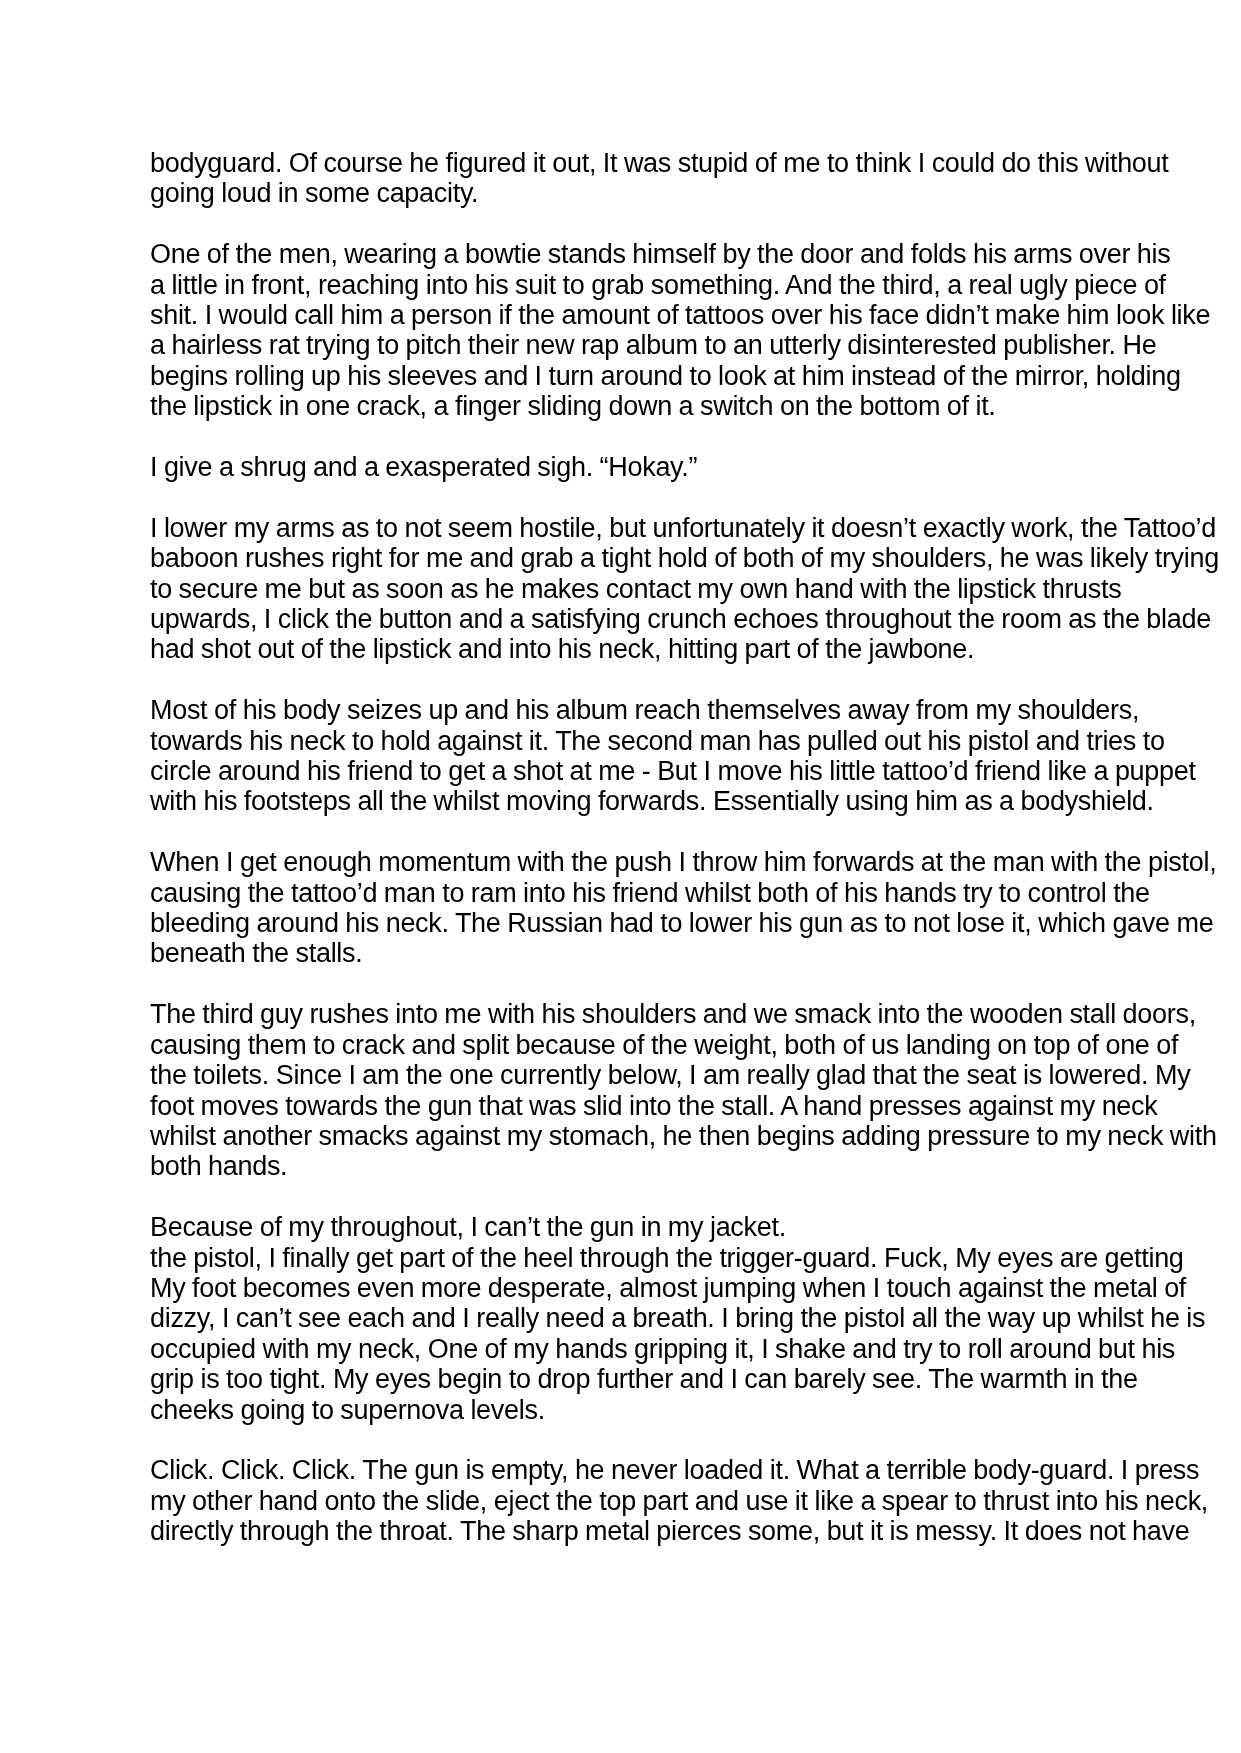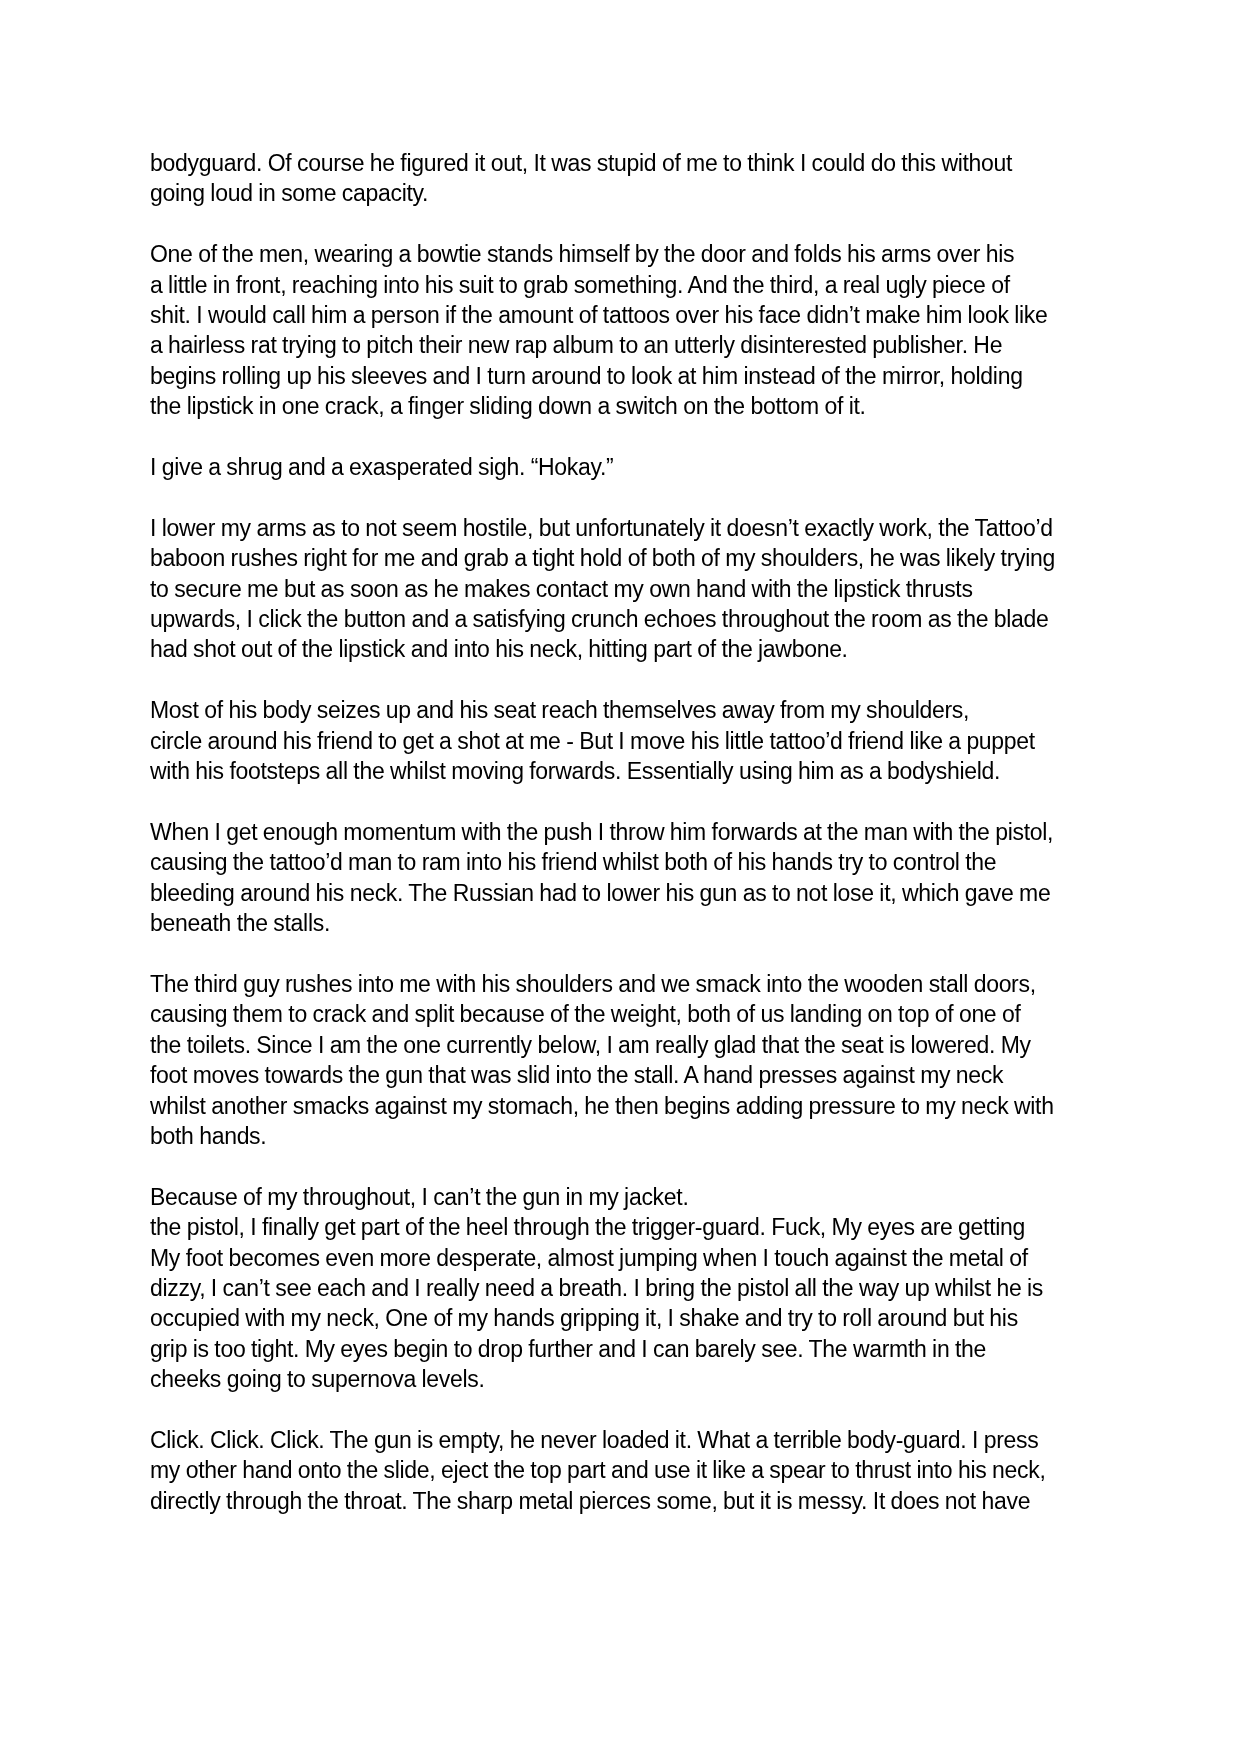--- a/index.html
+++ b/index.html
@@ -12,21 +12,21 @@
       height: 1753px;
       position: relative;
       overflow: hidden;
     }
     .page {
       position: absolute;
       left: 150px;
       top: 148px;
       width: 950px;
       font-family: "Liberation Sans", sans-serif;
-      font-size: 23px;
+      font-size: 27px;
       line-height: 30.4px;
       color: #000000;
       letter-spacing: -0.3px;
       word-spacing: -0.5px;
     }
     .para {
       margin: 0 0 30.4px 0;
       white-space: normal;
     }
     .para.tight {
@@ -57,21 +57,22 @@
     <span class="line">I give a shrug and a exasperated sigh. “Hokay.”</span>
   </p>
   <p class="para">
     <span class="line">I lower my arms as to not seem hostile, but unfortunately it doesn’t exactly work, the Tattoo’d</span>
     <span class="line">baboon rushes right for me and grab a tight hold of both of my shoulders, he was likely trying</span>
     <span class="line">to secure me but as soon as he makes contact my own hand with the lipstick thrusts</span>
     <span class="line">upwards, I click the button and a satisfying crunch echoes throughout the room as the blade</span>
     <span class="line">had shot out of the lipstick and into his neck, hitting part of the jawbone.</span>
   </p>
   <p class="para">
-    <span class="line">Most of his body seizes up and his seat reach themselves away from my shoulders,</span>
+    <span class="line">Most of his body seizes up and his album reach themselves away from my shoulders,</span>
+    <span class="line">towards his neck to hold against it. The second man has pulled out his pistol and tries to</span>
     <span class="line">circle around his friend to get a shot at me - But I move his little tattoo’d friend like a puppet</span>
     <span class="line">with his footsteps all the whilst moving forwards. Essentially using him as a bodyshield.</span>
   </p>
   <p class="para">
     <span class="line">When I get enough momentum with the push I throw him forwards at the man with the pistol,</span>
     <span class="line">causing the tattoo’d man to ram into his friend whilst both of his hands try to control the</span>
     <span class="line">bleeding around his neck. The Russian had to lower his gun as to not lose it, which gave me</span>
     <span class="line">beneath the stalls.</span>
   </p>
   <p class="para">

